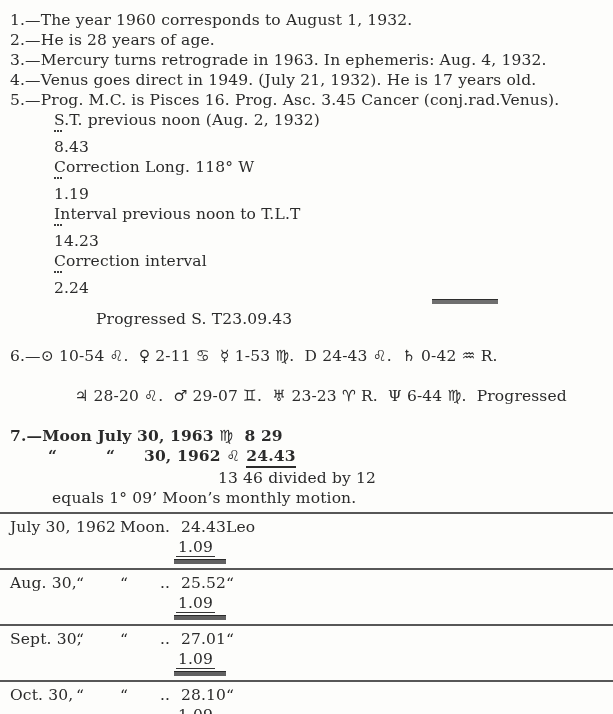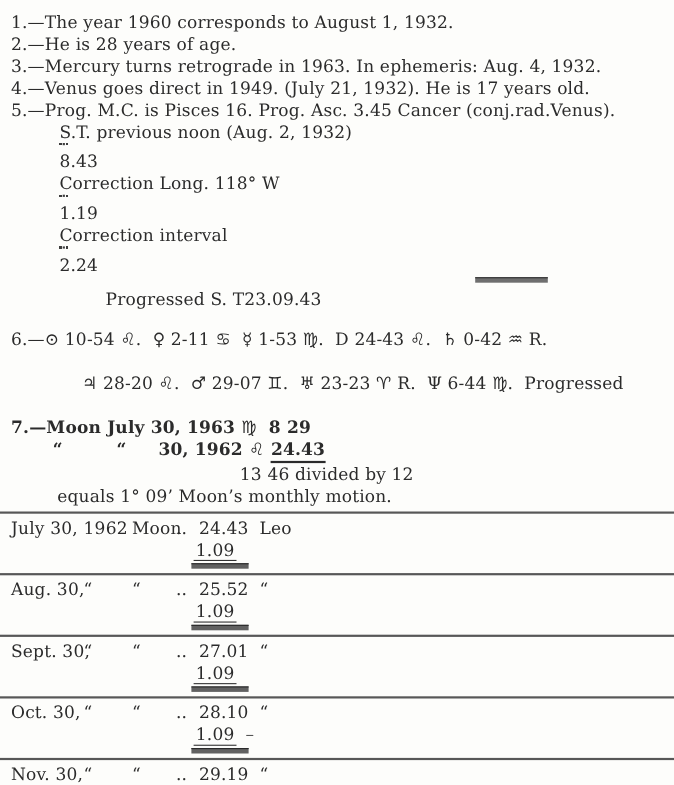--- a/index.html
+++ b/index.html
@@ -33,21 +33,21 @@
   .divline{margin-left:208px;}
   .eqline{margin-left:42px;}
   
   .sep{height:0;border-top:2px solid #575757;margin:4px -8px 0 -10px;}
   .tl{display:flex;margin-top:3px;white-space:pre;}
   .cd{width:66px;flex:none;}
   .cy{width:44px;flex:none;}
   .cm{width:40px;flex:none;}
   .cdots{width:18px;flex:none;}
   .cv{width:48px;flex:none;text-align:right;}
-  .cs{margin-left:10px;white-space:pre-wrap;}
+  .cs{margin-left:0;white-space:pre-wrap;}
   .motion{margin-left:166px;width:46px;text-align:right;}
   .motion .mv{border-bottom:1px solid #333;padding:0 2px;}
   .motion .tail{margin-left:8px;color:#555;}
   .mbar{width:52px;height:4px;background:#616161;border-top:1px solid #2a2a2a;margin:2px 0 3px 164px;}
 </style>
 </head>
 <body>
 
 <div class="page">
 
@@ -77,20 +77,25 @@
       <span class="lbl">S.T. previous noon (Aug. 2, 1932)</span>
       <span class="leader"></span>
       <span class="cval">8.43</span>
     </div>
     <div class="crow">
       <span class="lbl">Correction Long. 118° W</span>
       <span class="leader"></span>
       <span class="cval">1.19</span>
     </div>
     <div class="crow">
+      <span class="lbl">Interval previous noon to T.L.T</span>
+      <span class="leader"></span>
+      <span class="cval">14.23</span>
+    </div>
+    <div class="crow">
       <span class="lbl">Correction interval</span>
       <span class="leader"></span>
       <span class="cval">2.24</span>
     </div>
     <div class="sumbar"></div>
   </div>
   <div class="prow">
     <span class="lbl">Progressed S. T</span>
     <span class="leader"></span>
     <span class="cval">23.09.43</span>

